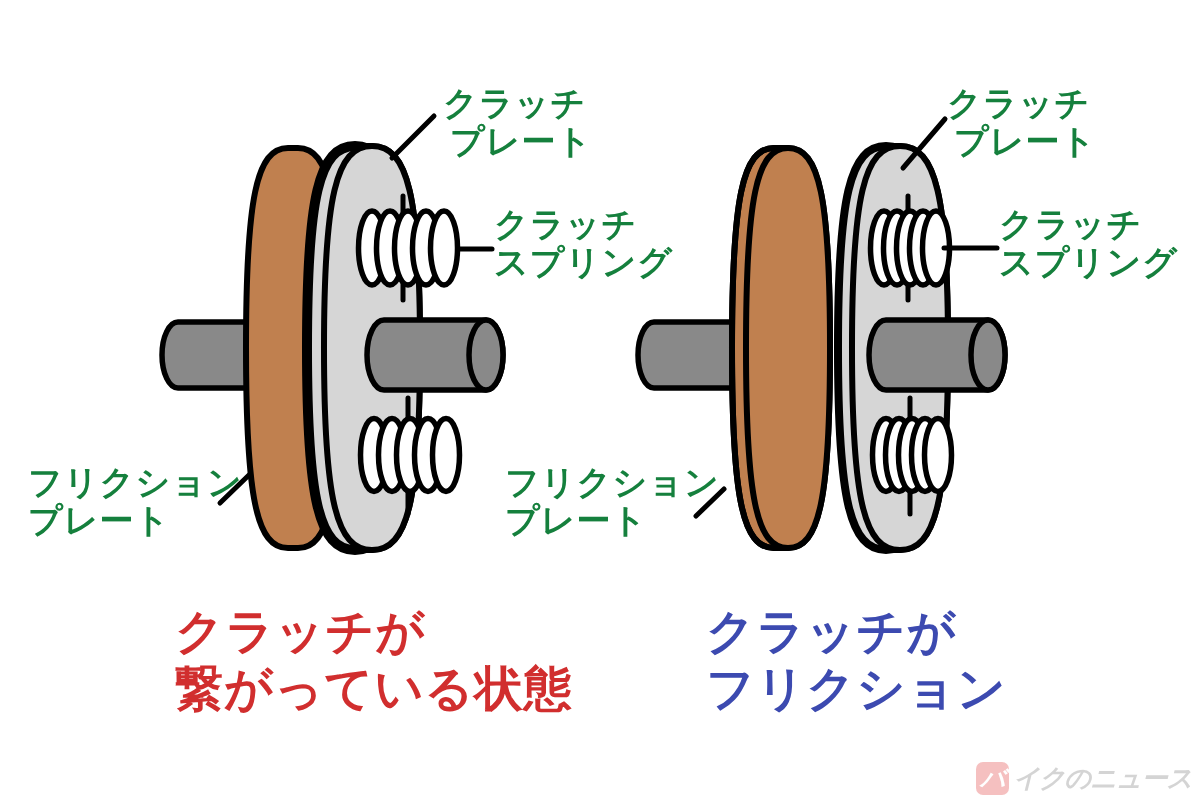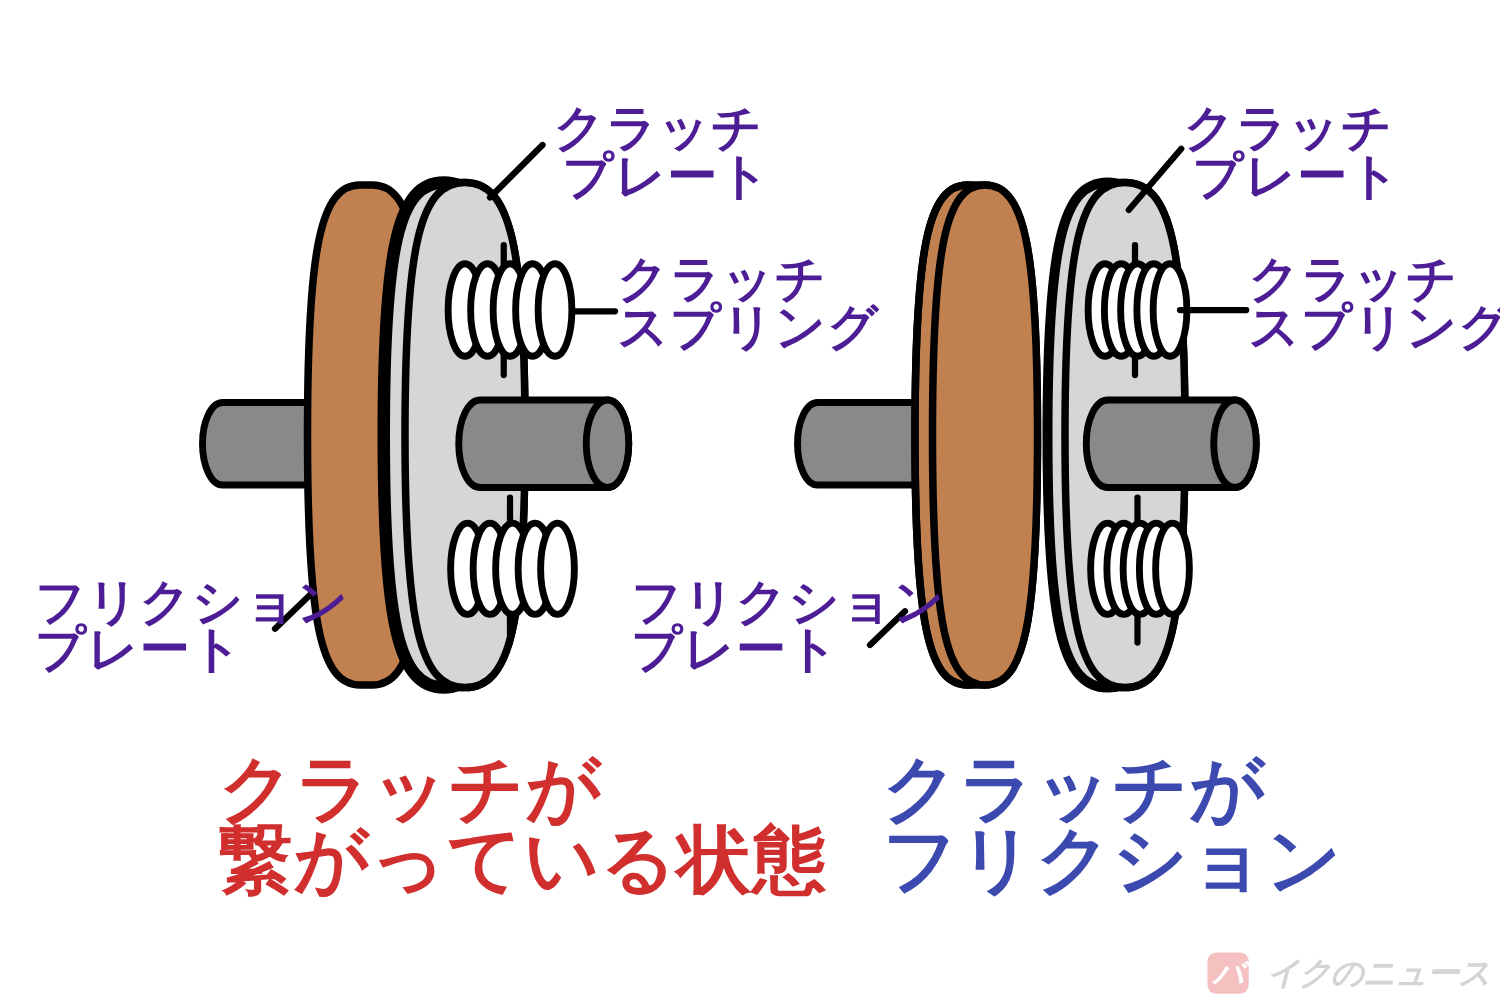--- a/index.html
+++ b/index.html
@@ -2,39 +2,39 @@
 <html><head>
 <meta charset="utf-8">
 <style>
   html,body{margin:0;padding:0;background:#ffffff;}
   .stage{
     position:relative;width:1200px;height:800px;background:#ffffff;overflow:hidden;
     font-family:"Liberation Sans","DejaVu Sans",sans-serif;
   }
   .stage svg{position:absolute;left:0;top:0;}
   .lbl{
-    position:absolute;font-weight:bold;font-size:40px;line-height:38px;
-    color:#4c1d95;letter-spacing:1px;white-space:nowrap;
+    position:absolute;font-weight:bold;font-size:34px;line-height:38px;
+    color:#15803d;letter-spacing:1px;white-space:nowrap;
   }
   .lbl .ind{padding-left:7px;}
   .cap{
-    position:absolute;font-weight:bold;font-size:59px;line-height:57px;
+    position:absolute;font-weight:bold;font-size:48px;line-height:57px;
     letter-spacing:1px;white-space:nowrap;
   }
   .cap-red{color:#d12e2e;}
   .cap-blue{color:#3c4ab0;}
   .watermark{
     position:absolute;right:8px;bottom:4px;display:flex;align-items:center;
     opacity:0.42;font-style:italic;font-weight:bold;
   }
   .wm-badge{
     width:33px;height:33px;background:#e96a6a;border-radius:7px;
     color:#ffffff;font-size:25px;display:flex;align-items:center;justify-content:center;
   }
-  .wm-text{color:#9a9a9a;font-size:26px;letter-spacing:-1px;margin-left:14px;}
+  .wm-text{color:#9a9a9a;font-size:26px;letter-spacing:-1px;margin-left:4px;}
 </style>
 </head>
 <body>
 
 <div class="stage">
 
   <svg width="1200" height="800" viewBox="0 0 1200 800" fill="none" stroke-linecap="round" stroke-linejoin="round">
 
     <g>
       <path d="M 292 322 L 178 322 A 16 33 0 0 0 178 388 L 292 388 Z" fill="#898989" stroke="#000" stroke-width="5.5"></path>

